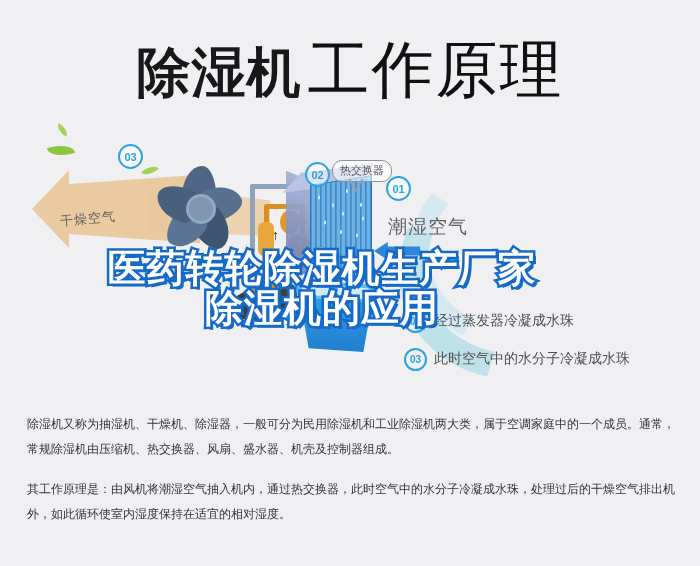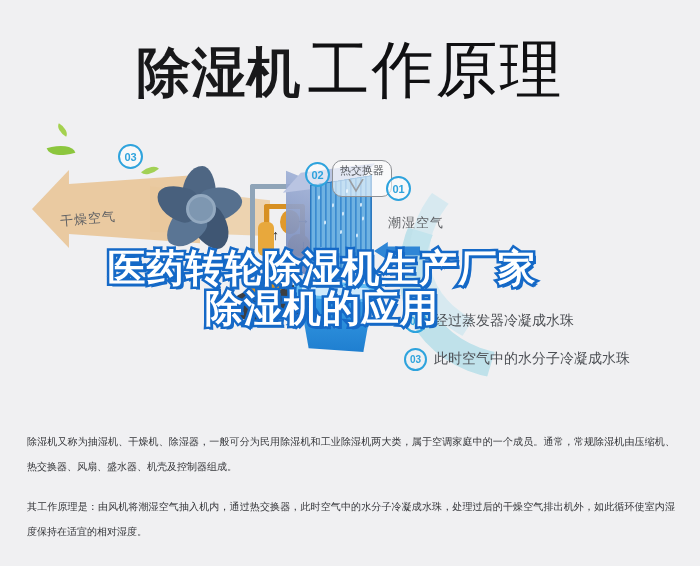--- a/index.html
+++ b/index.html
@@ -86,21 +86,21 @@
     display:flex;align-items:center;justify-content:center;
     background:rgba(255,255,255,.55);
   }
   .badge.b03a{left:118px;top:26px;}
   .badge.b02{left:305px;top:44px;}
   .badge.b01{left:386px;top:58px;}
 
   
   .callout{
     position:absolute;left:332px;top:42px;
-    padding:2px 7px 18px 7px;
+    padding:2px 7px 3px 7px;
     border:1.5px solid #8e9196;border-radius:10px;
     font-size:11px;color:#55585d;background:rgba(255,255,255,.6);
     white-space:nowrap;
   }
   .callout-v{
     position:absolute;left:348px;top:61px;width:16px;height:14px;
   }
 
   
   .fan{position:absolute;left:152px;top:42px;width:92px;height:92px;}
@@ -152,21 +152,21 @@
   .ar.a2{left:52px;top:34px;}
   .ar.a3{left:56px;top:60px;}
 
   
   .blue-arrow{
     position:absolute;left:374px;top:124px;width:46px;height:18px;
     background:#2f86d6;
     clip-path:polygon(0% 50%, 30% 0%, 30% 25%, 100% 25%, 100% 75%, 30% 75%, 30% 100%);
   }
   .humid-label{
-    position:absolute;left:388px;top:96px;font-size:13px;color:#5d5f63;letter-spacing:1px;
+    position:absolute;left:388px;top:96px;font-size:19px;color:#5d5f63;letter-spacing:1px;
   }
 
   
   .tank-body{
     position:absolute;left:298px;top:170px;width:76px;height:64px;
     background:linear-gradient(180deg,#3ca0e8,#1f7fd0);
     clip-path:polygon(0% 0%, 100% 6%, 86% 100%, 14% 94%);
   }
   .tank-rim{
     position:absolute;left:294px;top:164px;width:84px;height:18px;
@@ -212,22 +212,22 @@
     -webkit-text-stroke:5px #1569c7;
     paint-order:stroke fill;
     text-shadow:
       0 0 0 #1569c7,
       3px 3px 0 #1569c7;
     white-space:nowrap;
   }
 
   
   .body-text{
-    position:absolute;left:27px;top:429px;width:648px;
-    color:#333438;font-size:10px;line-height:25px;
+    position:absolute;left:27px;top:412px;width:648px;
+    color:#333438;font-size:12px;line-height:25px;
     text-align:justify;
   }
   .body-text p{margin:0 0 14px 0;}
   .body-text p.p2{margin-top:15px;}
 </style>
 </head>
 <body>
 
 <div class="page">
 

